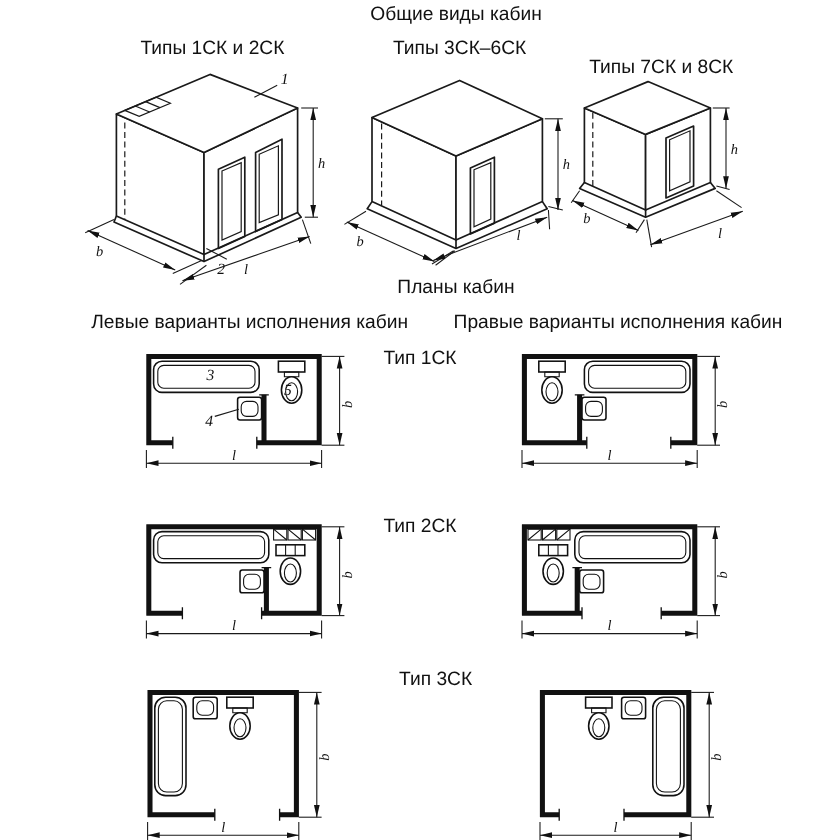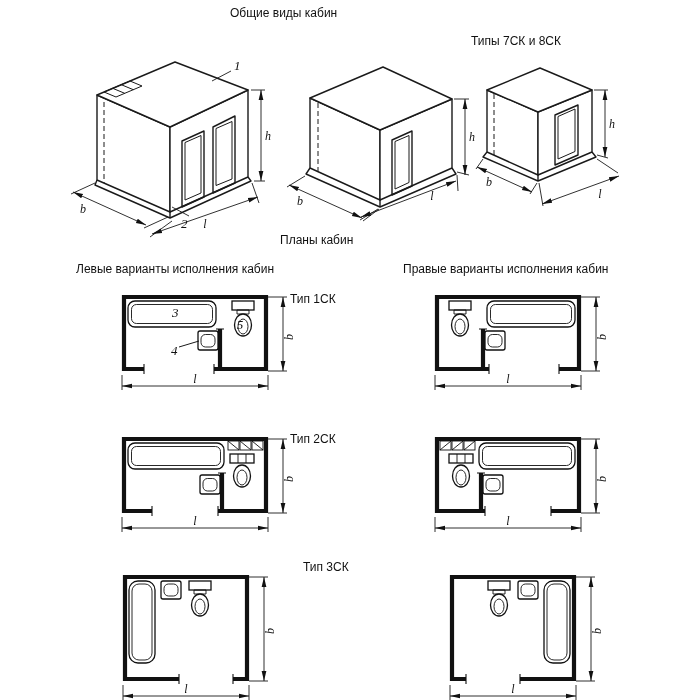--- a/index.html
+++ b/index.html
@@ -1,18 +1,18 @@
 <!DOCTYPE html>
 <html><head>
 <meta charset="utf-8">
 <style>
   html,body{margin:0;padding:0;}
   #page{position:relative;width:700px;height:700px;background:#ffffff;overflow:hidden;
         font-family:"Liberation Sans",sans-serif;color:#111;}
-  .lbl{position:absolute;font-size:12px;text-align:left;white-space:nowrap;line-height:14px;}
+  .lbl{position:absolute;font-size:16px;text-align:center;white-space:nowrap;line-height:14px;}
   svg{position:absolute;overflow:visible;}
   .face{fill:#fff;stroke:#1a1a1a;stroke-width:1.4;stroke-linejoin:round;}
   .edge{fill:none;stroke:#1a1a1a;stroke-width:1.4;stroke-linejoin:round;}
   .thin{fill:none;stroke:#1a1a1a;stroke-width:1;}
   .dash{fill:none;stroke:#1a1a1a;stroke-width:1;stroke-dasharray:5 3;}
   .dimline{fill:none;stroke:#1a1a1a;stroke-width:0.9;}
   .dimtext{font:italic 12px "Liberation Serif",serif;fill:#111;}
   .callout{font:italic 13px "Liberation Serif",serif;fill:#111;}
 </style>
 </head>
@@ -67,24 +67,26 @@
         <rect x="43" y="11" width="14" height="12" rx="4.5" stroke-width="0.9"></rect>
         <rect x="68" y="8" width="22" height="9" fill="#fff" stroke-width="1.3"></rect>
         <path d="M73,17 h12 v4 h-12 Z" stroke-width="0.9"></path>
         <ellipse cx="79" cy="32" rx="8.5" ry="11" fill="#fff" stroke-width="1.3"></ellipse>
         <ellipse cx="79" cy="33.5" rx="5" ry="7.5" stroke-width="0.9"></ellipse>
       </g>
     </defs>
   </svg>
 
   <div class="lbl" style="left:230px;top:6px;width:300px">Общие виды кабин</div>
-  <div class="lbl" style="left:471px;top:34px;width:160px">Типы 7СК и 8СК</div>
+  <div class="lbl" style="left:97px;top:34px;width:160px">Типы 1СК и 2СК</div>
+  <div class="lbl" style="left:303px;top:34px;width:160px">Типы 3СК–6СК</div>
+  <div class="lbl" style="left:471px;top:50px;width:160px">Типы 7СК и 8СК</div>
   <div class="lbl" style="left:76px;top:262px;width:240px">Левые варианты исполнения кабин</div>
   <div class="lbl" style="left:280px;top:233px;width:200px">Планы кабин</div>
-  <div class="lbl" style="left:403px;top:262px;width:240px">Правые варианты исполнения кабин</div>
+  <div class="lbl" style="left:378px;top:262px;width:240px">Правые варианты исполнения кабин</div>
   <div class="lbl" style="left:290px;top:292px;width:120px">Тип 1СК</div>
   <div class="lbl" style="left:290px;top:432px;width:120px">Тип 2СК</div>
   <div class="lbl" style="left:303px;top:560px;width:120px">Тип 3СК</div>
 
   <svg style="left:55px;top:50px" width="220" height="192">
     <g>
       <path class="face" d="M42,45 L115,77 L115,162 L42,130 Z"></path>
       <path class="face" d="M115,77 L193,40 L193,127 L115,162 Z"></path>
       <path class="face" d="M42,45 L120,12 L193,40 L115,77 Z"></path>
       <path class="edge" d="M42,130 L40,135 L115,168 L196,131 L193,127"></path>

